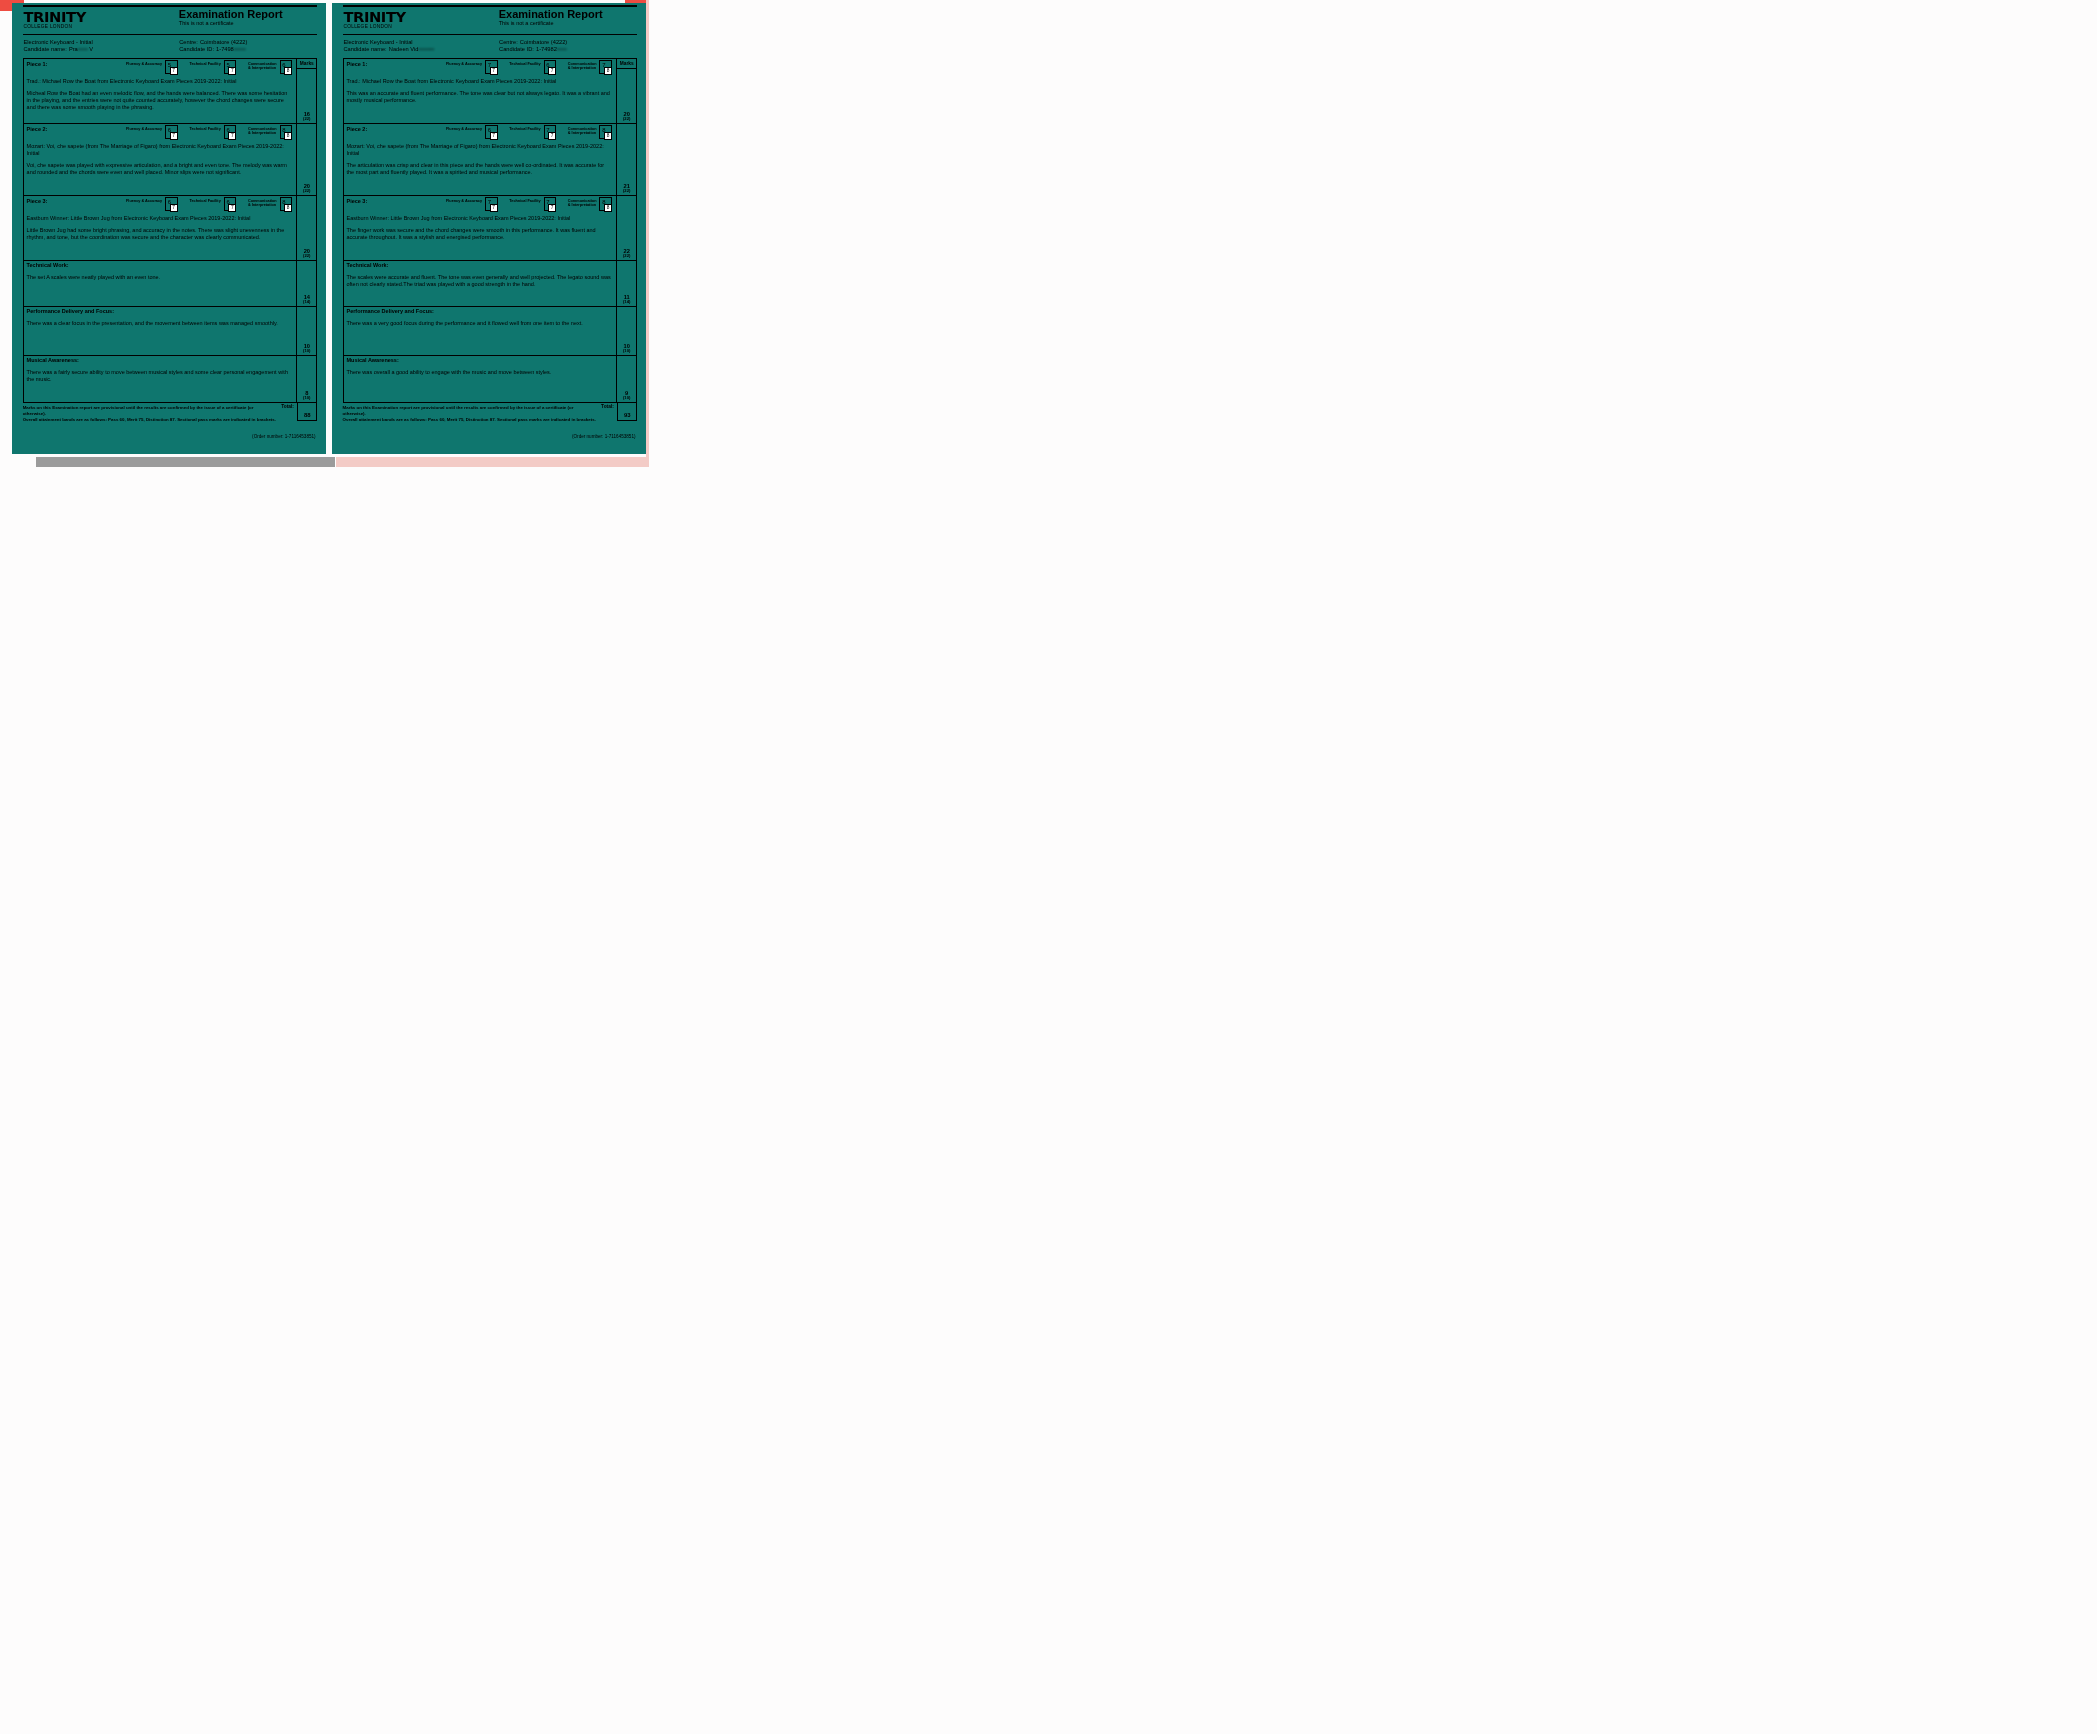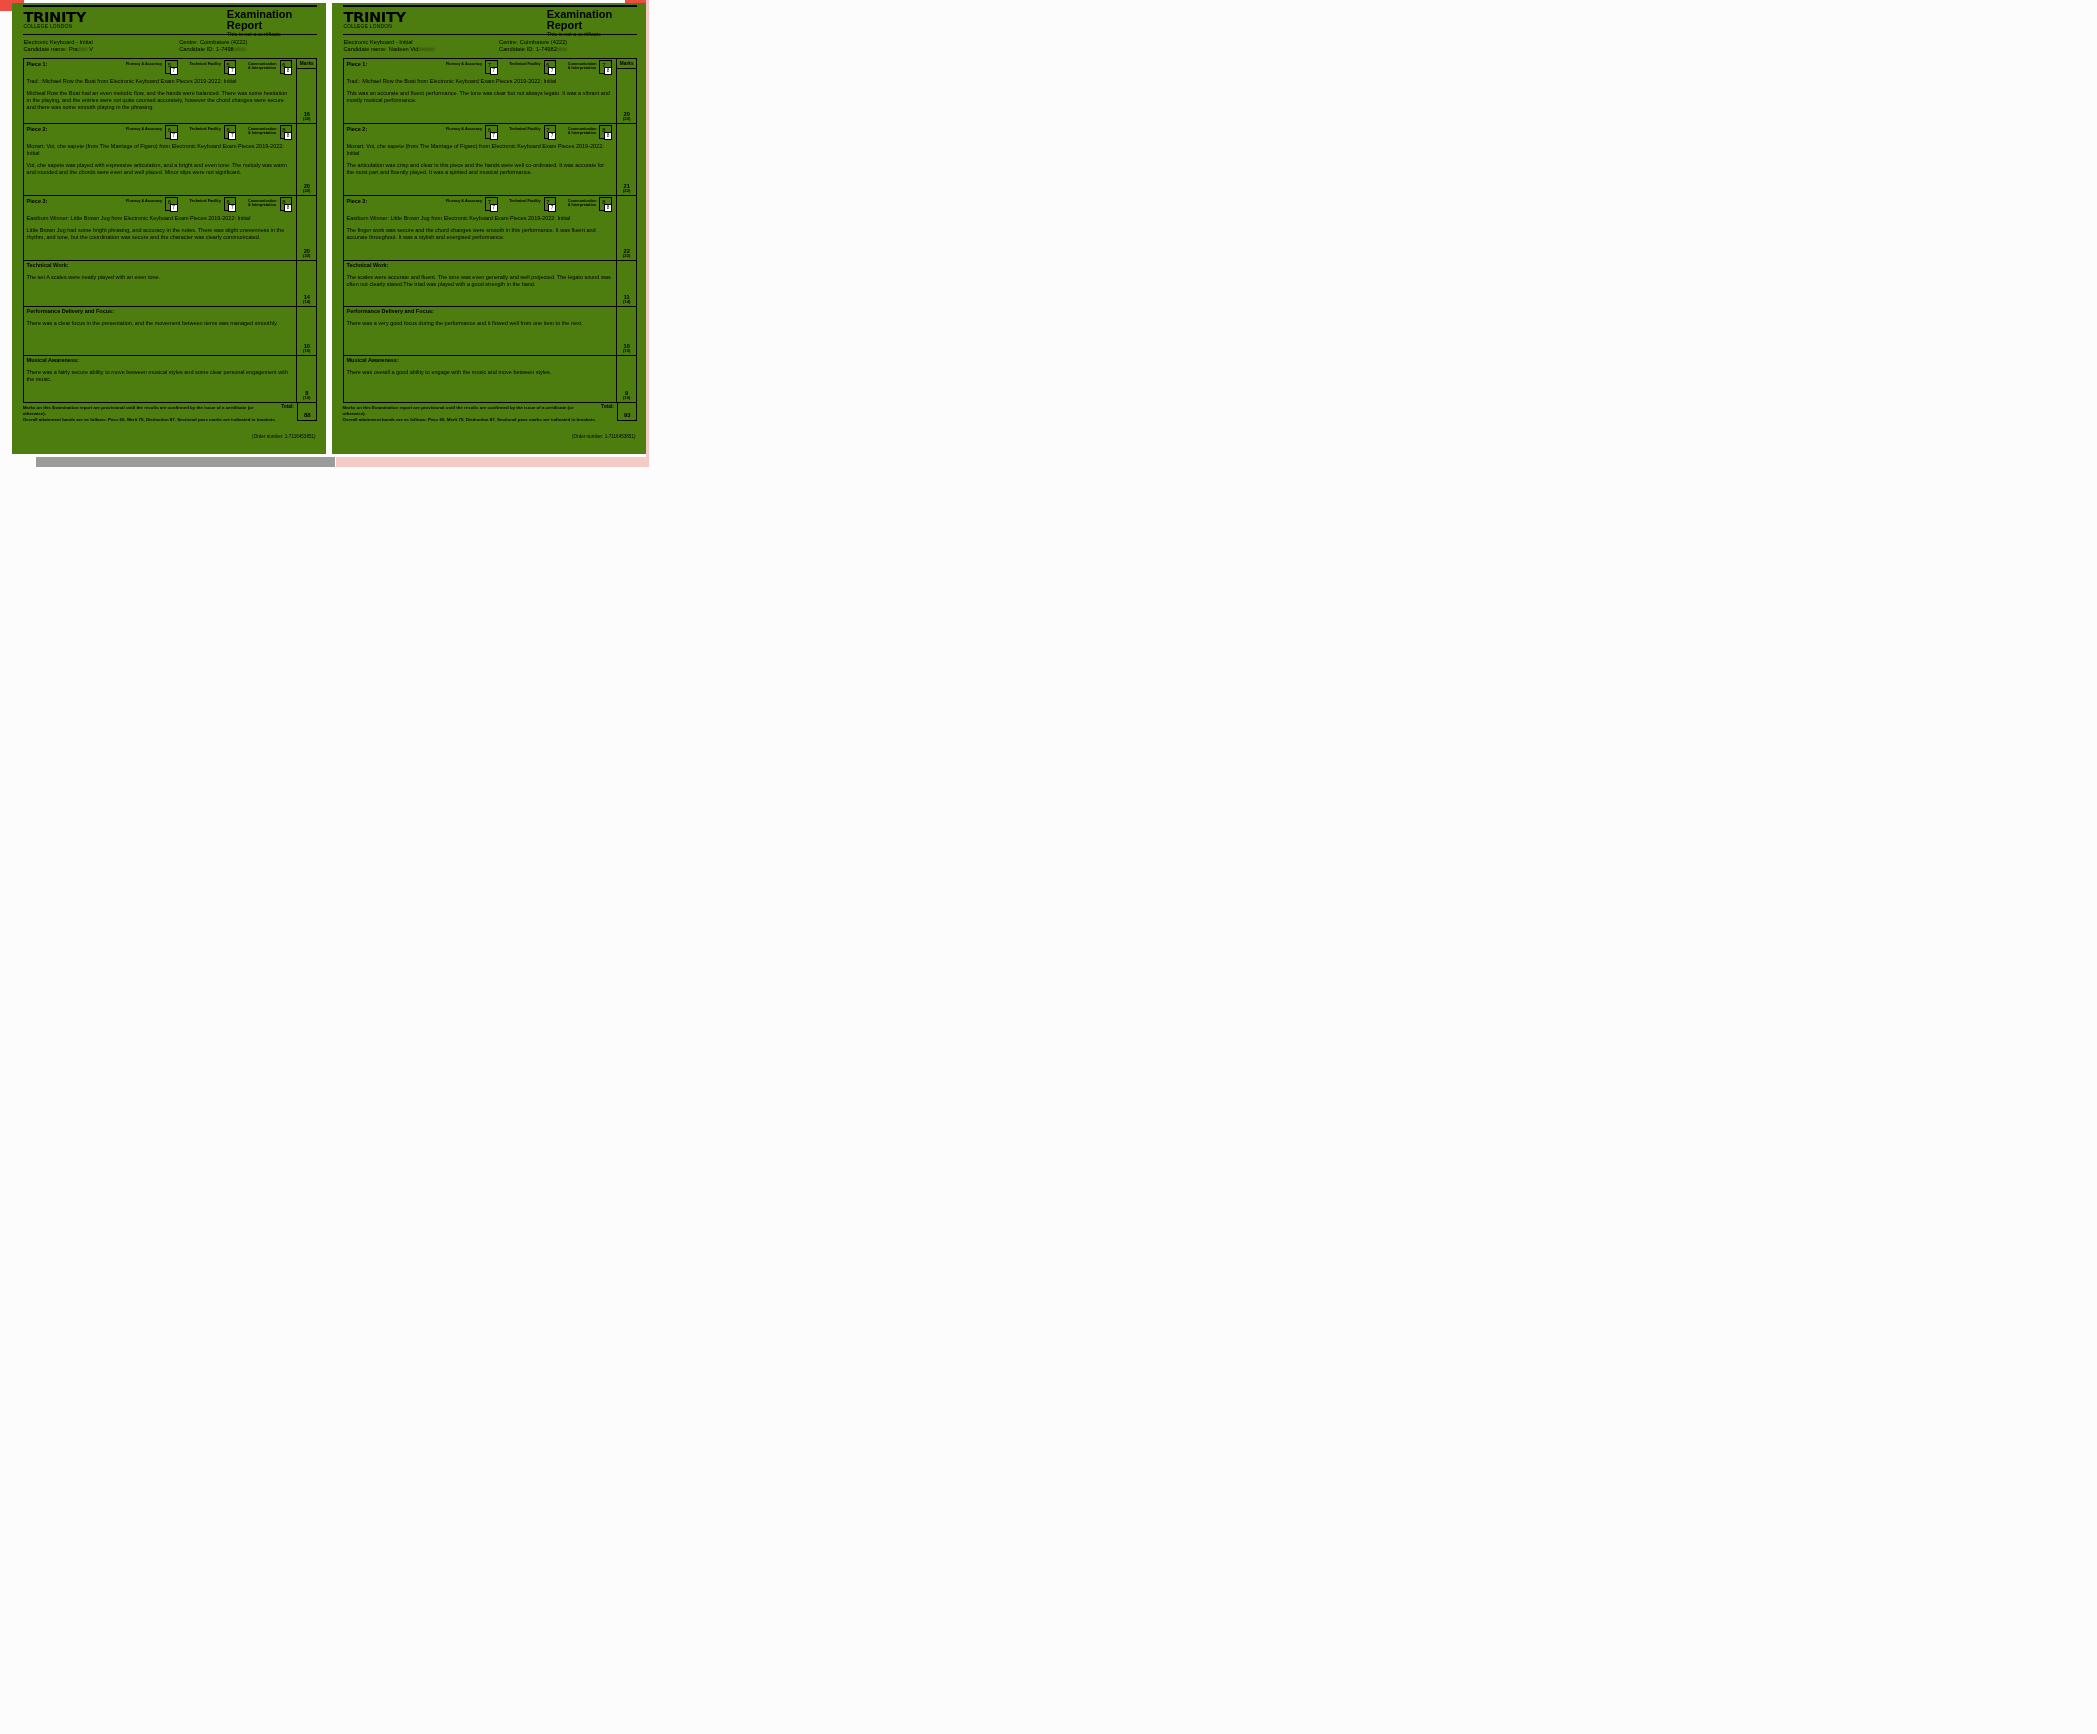--- a/index.html
+++ b/index.html
@@ -7,27 +7,27 @@
   body { background:#fdfcfc; font-family:"Liberation Sans", sans-serif; color:#000; position:relative; }
 
   
   .bg-tl{position:absolute;left:0;top:0;width:23.5px;height:11.3px;background:#ee4c41;}
   .bg-tr{position:absolute;right:0;top:0;width:24px;height:7.6px;background:#ee4c41;}
   .bg-right{position:absolute;right:0;top:0;width:3.4px;height:100%;background:#f5cac5;}
   .bg-bl{position:absolute;left:36px;bottom:0;width:299px;height:10.5px;background:#9b9b9b;}
   .bg-br{position:absolute;left:336px;right:0;bottom:0;height:10.5px;background:#f3cbc6;}
 
   .pages{position:absolute;left:11.7px;top:2.5px;display:flex;gap:5.9px;}
-  .page{width:314px;background:#4d7c0f;padding:2.5px 8.4px 15px 11px;}
+  .page{width:314px;background:#0f766e;padding:2.5px 8.4px 15px 11px;}
 
   .doc-rule{height:1.7px;background:#000;}
   .doc-header{position:relative;height:27px;padding:2.9px 0 0 0.8px;}
   .logo-title{font-family:"DejaVu Sans", sans-serif;font-size:14.7px;font-weight:bold;letter-spacing:-0.4px;line-height:0.95;}
   .logo-sub{font-size:4.8px;letter-spacing:0.3px;margin-top:0.4px;}
-  .title-block{position:absolute;left:53%;top:2.1px;margin-left:48px;}
+  .title-block{position:absolute;left:53%;top:2.1px;}
   .doc-title{font-size:11px;font-weight:bold;line-height:1.0;}
   .doc-sub{font-size:5.5px;margin-top:0.4px;}
 
   .info{padding:3.4px 0 3.8px 0.8px;font-size:5.7px;}
   .info-row{display:flex;margin-bottom:1.7px;}
   .info-left{width:53%;}
   .info-right{flex:1;}
   .lbl{margin-right:2.1px;}
   .redact{filter:blur(1.3px);opacity:.75;}
 

